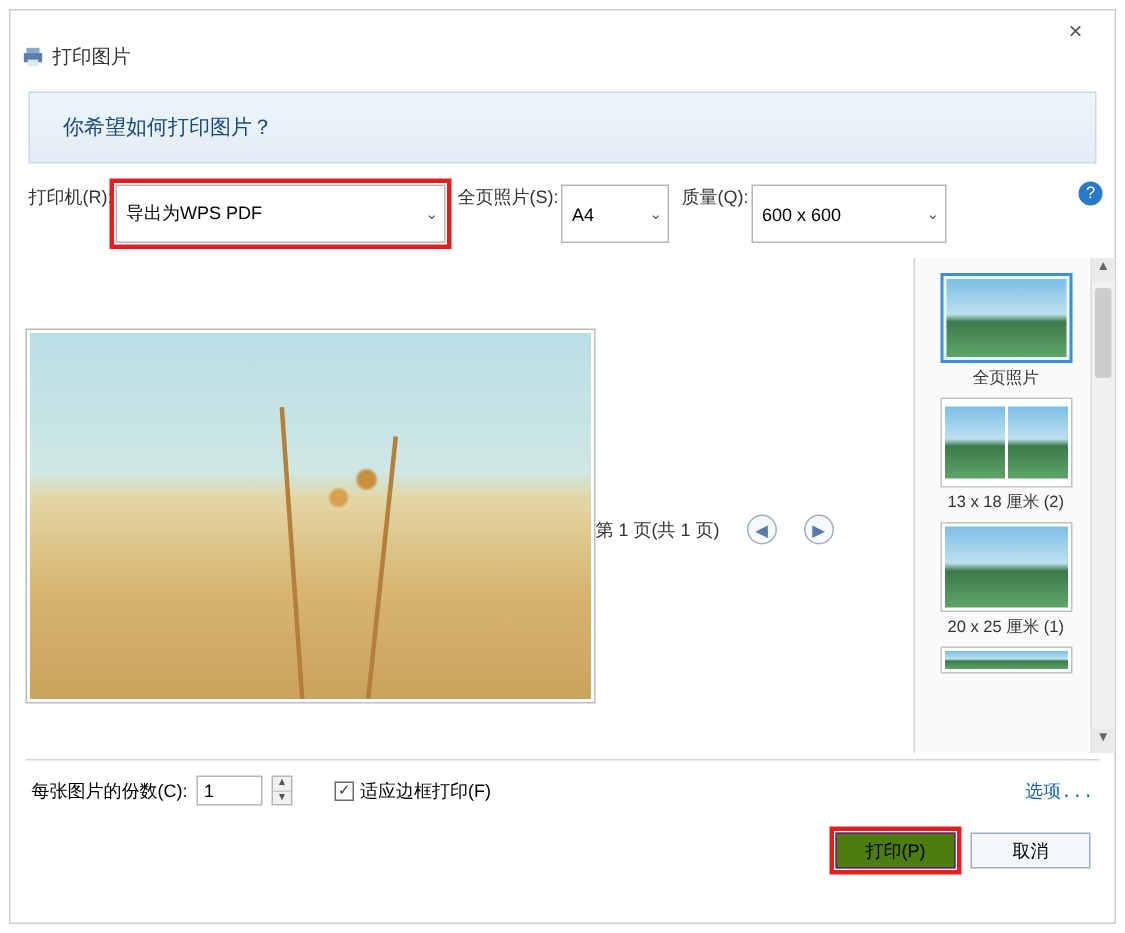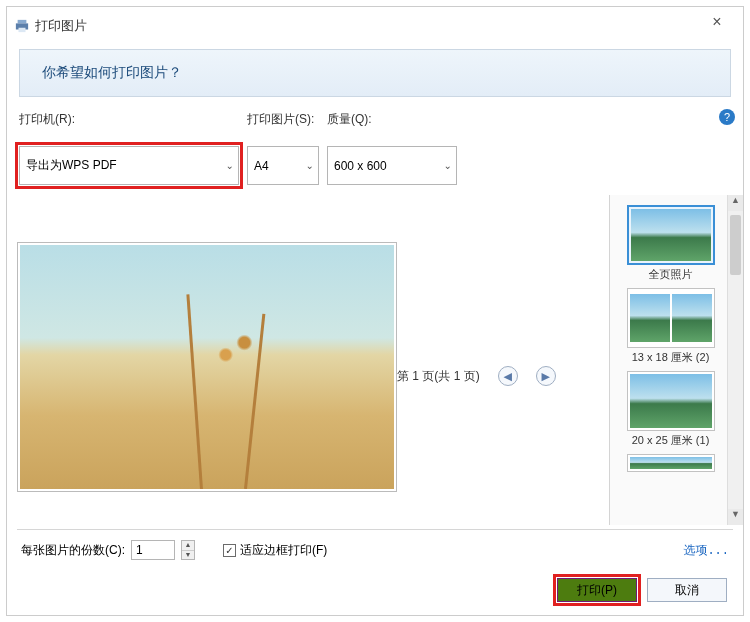--- a/index.html
+++ b/index.html
@@ -25,41 +25,41 @@
       text-align: center;
       font-size: 16px;
       cursor: pointer;
       color: #555;
     }
     .title-row {
       display: flex;
       align-items: center;
       gap: 6px;
       padding: 6px 8px;
-      margin-top: 4px;
+      margin-top: 16px;
     }
     .printer-icon {
       width: 14px; height: 14px;
     }
     .window-title { font-size: 13px; color: #333; }
     .question-banner {
       margin: 8px 12px;
       background: linear-gradient(#eef5fb, #e3edf7);
       border: 1px solid #cbd7e3;
       padding: 14px 22px;
     }
     .question-text { color: #1b4a7a; font-size: 14px; }
     .selectors {
       display: flex;
       gap: 8px;
       padding: 6px 12px 0;
       align-items: flex-end;
       position: relative;
     }
-    .selector-col { display: flex; flex-direction: column; gap: 16px; }
+    .selector-col { display: flex; flex-direction: row; gap: 2px; }
     .selector-label { color: #333; font-size: 12px; margin-bottom: 2px; }
     .dropdown {
       height: 39px;
       border: 1px solid #b5b5b5;
       background: #fff;
       display: flex;
       align-items: center;
       padding: 0 4px 0 6px;
       position: relative;
       cursor: pointer;
@@ -296,21 +296,21 @@
 
   <div class="selectors">
     <div class="selector-col">
       <span class="selector-label">打印机(R):</span>
       <div class="dropdown dd-printer highlight-red">
         <span>导出为WPS PDF</span>
         <span class="chev">⌄</span>
       </div>
     </div>
     <div class="selector-col">
-      <span class="selector-label">打印图片(S):</span>
+      <span class="selector-label">全页照片(S):</span>
       <div class="dropdown dd-size">
         <span>A4</span>
         <span class="chev">⌄</span>
       </div>
     </div>
     <div class="selector-col">
       <span class="selector-label">质量(Q):</span>
       <div class="dropdown dd-quality">
         <span>600 x 600</span>
         <span class="chev">⌄</span>

